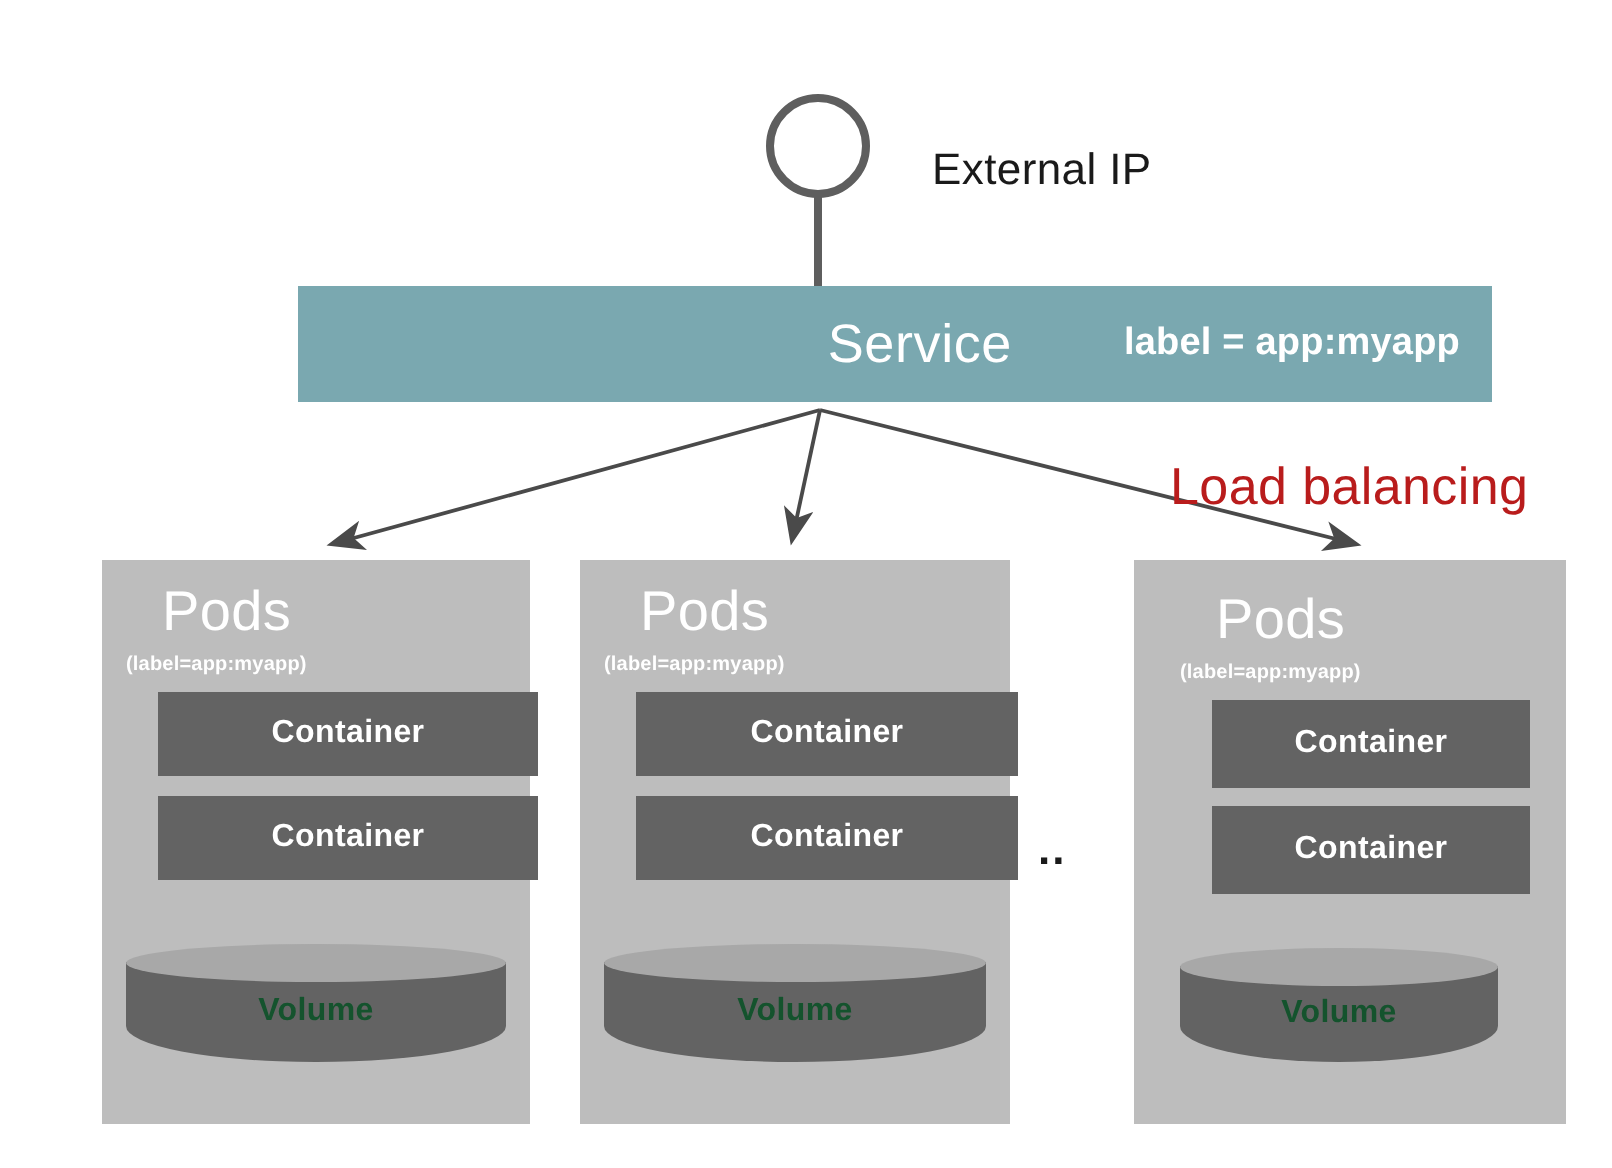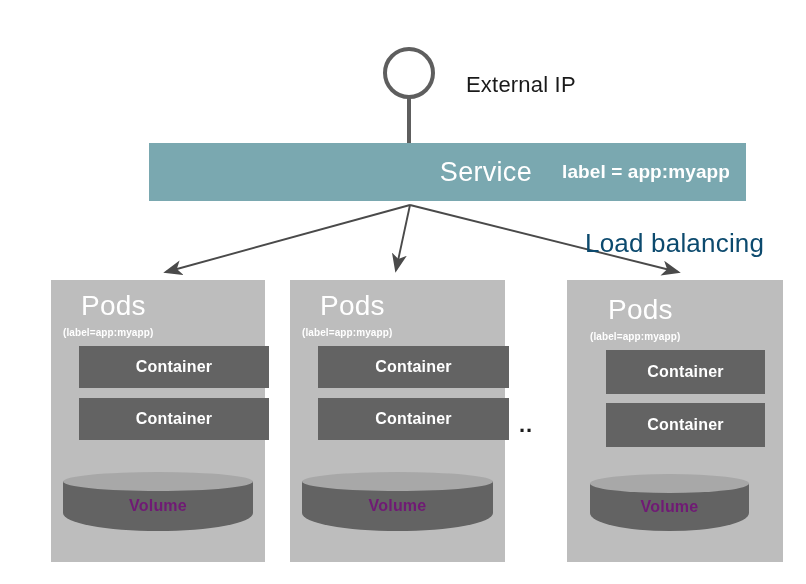--- a/index.html
+++ b/index.html
@@ -63,40 +63,40 @@
   }
   .service-title {
     color: #ffffff;
     font-size: 27px;
     letter-spacing: 0.3px;
   }
   .service-label {
     color: #ffffff;
     font-size: 19px;
     font-weight: bold;
-    margin-left: 6px;
+    margin-left: 32px;
     letter-spacing: 0.1px;
   }
 
   
   .arrows {
     position: absolute;
     left: 0;
     top: 0;
     width: 806px;
     height: 584px;
     pointer-events: none;
   }
 
   .lb-label {
     position: absolute;
     left: 585px;
     top: 228px;
     font-size: 26px;
-    color: #0c4a6e;
+    color: #b91c1c;
     white-space: nowrap;
     letter-spacing: 0.2px;
   }
 
   
   .pod {
     position: absolute;
     background: #bdbdbd;
     box-sizing: border-box;
   }
@@ -164,21 +164,21 @@
   }
   .vol-text {
     position: absolute;
     left: 0;
     top: 0;
     width: 100%;
     height: 100%;
     display: flex;
     align-items: center;
     justify-content: center;
-    color: #701a75;
+    color: #14532d;
     font-size: 16px;
     font-weight: bold;
     letter-spacing: 0.2px;
   }
 
   .ellipsis {
     position: absolute;
     left: 519px;
     top: 412px;
     font-size: 22px;

